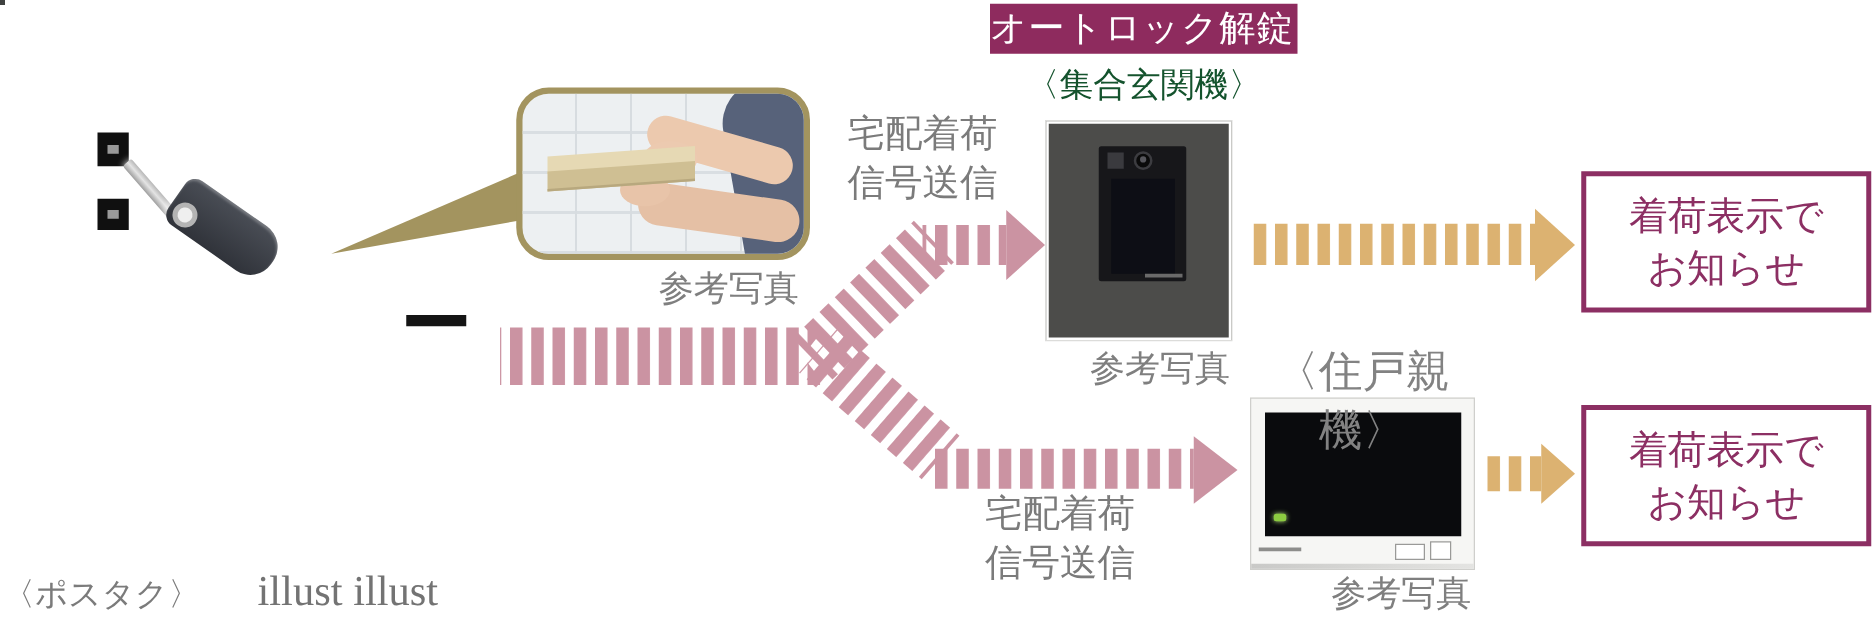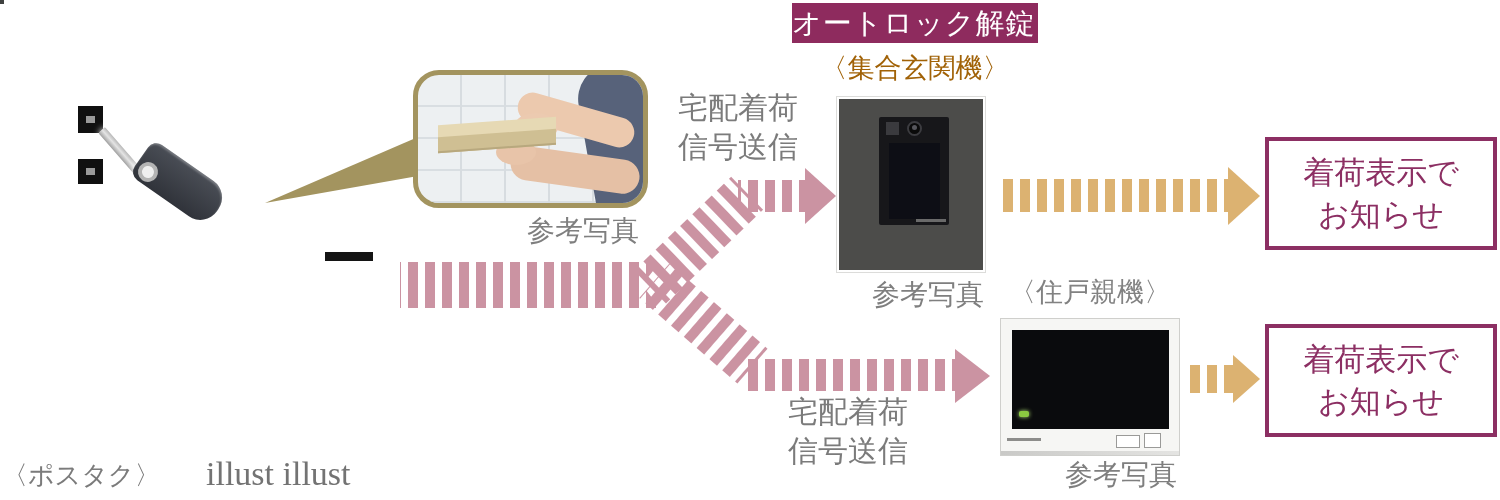--- a/index.html
+++ b/index.html
@@ -68,22 +68,22 @@
      border:1px solid #9a9a98;box-sizing:border-box;}
   #room-photo .chip2{position:absolute;left:143px;top:114px;width:17px;height:15px;background:#fff;
      border:1px solid #9a9a98;box-sizing:border-box;}
   #room-photo .brand{position:absolute;left:6px;top:119px;width:34px;height:3px;background:#8d8d8b;}
   #room-photo .base{position:absolute;left:0;bottom:0;width:100%;height:4px;
      background:linear-gradient(to right,#c9c9c7,#e4e4e2);}
 
   
   #badge{left:792px;top:3px;width:246px;height:40px;background:#8e2b5e;color:#ffffff;
      font-size:29px;line-height:40px;text-align:left;letter-spacing:1px;}
-  #entrance-name{left:792px;top:50px;width:246px;font-size:27px;text-align:center;color:#a16207;}
-  #room-name{left:998px;top:274px;width:184px;font-size:27px;text-align:center;color:#828282;}
+  #entrance-name{left:792px;top:50px;width:246px;font-size:27px;text-align:center;color:#14532d;}
+  #room-name{left:998px;top:274px;width:184px;font-size:35px;text-align:center;color:#828282;}
   .signal{font-size:30px;line-height:39px;text-align:left;color:#7b7b7b;}
   #signal-upper{left:678px;top:88px;width:156px;}
   #signal-lower{left:788px;top:392px;width:162px;}
   .refcap{font-size:28px;color:#7f7f7f;}
   #ref-inset{left:518px;top:212px;width:130px;text-align:center;}
   #ref-entrance{left:866px;top:276px;width:124px;text-align:center;}
   #ref-room{left:1058px;top:456px;width:126px;text-align:center;}
   #postaku{left:2px;top:458px;font-size:26px;color:#7b7b7b;}
   #image-illust{left:206px;top:455px;font-size:34px;color:#737373;}
 

